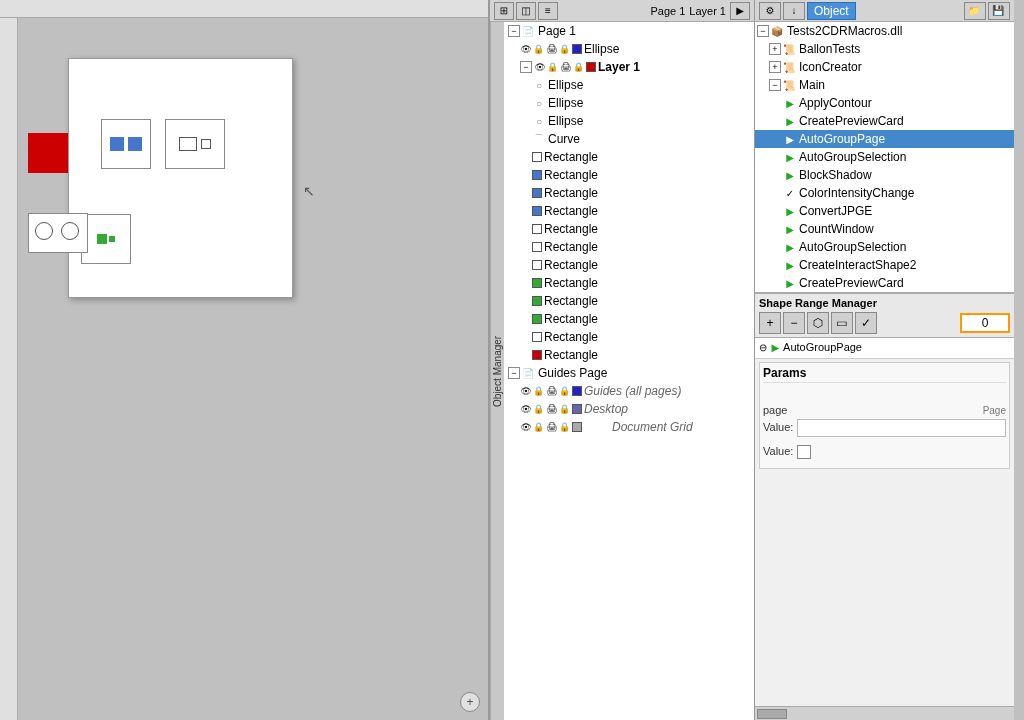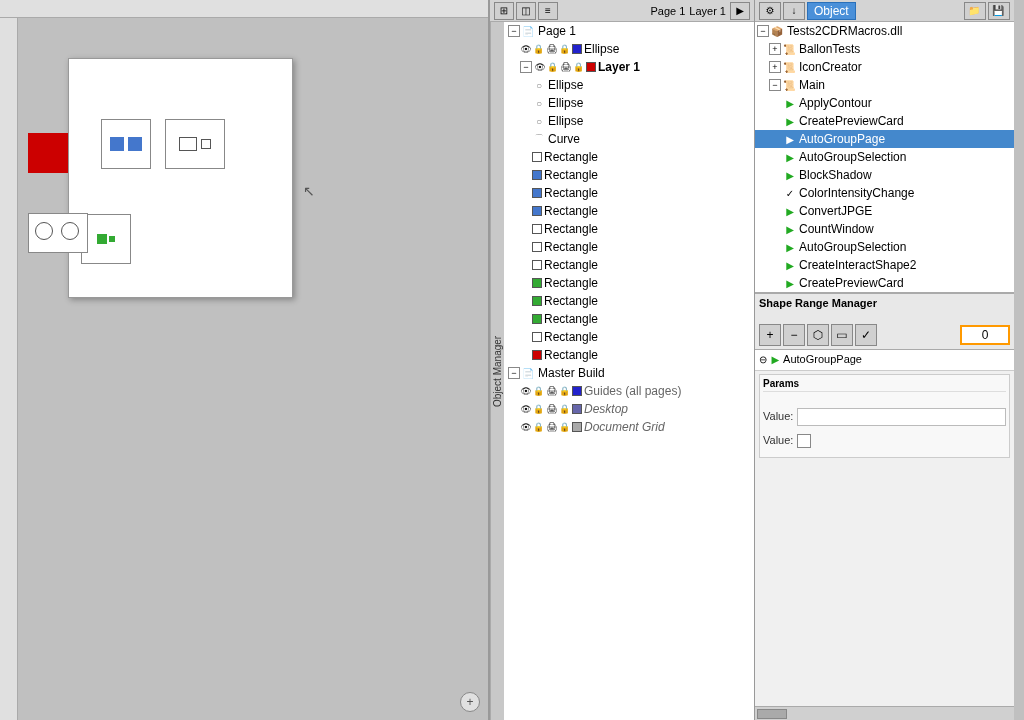--- a/index.html
+++ b/index.html
@@ -203,21 +203,21 @@
     }
 
     
     #shape-range-manager {
       background: #e8e8e8;
       border-top: 1px solid #aaa;
       border-bottom: 1px solid #aaa;
       padding: 3px 4px;
     }
     #shape-range-title {
-      font-size: 11px; font-weight: bold; margin-bottom: 15px;
+      font-size: 11px; font-weight: bold; margin-bottom: 3px;
     }
     #shape-range-tools {
       display: flex; align-items: center; gap: 2px;
     }
     .srm-btn {
       width: 22px; height: 22px;
       background: #d0d0d0; border: 1px solid #888;
       display: flex; align-items: center; justify-content: center;
       cursor: pointer; font-size: 12px;
     }
@@ -245,23 +245,23 @@
     }
 
     
     #params-area {
       background: #f8f8f8;
       border: 1px solid #ccc;
       margin: 3px 4px;
       padding: 3px;
     }
     #params-title {
-      font-weight: bold; font-size: 10px;
+      font-weight: bold; font-size: 12px;
       border-bottom: 1px solid #ddd;
-      margin-bottom: 14px; padding-bottom: 2px;
+      margin-bottom: 21px; padding-bottom: 2px;
     }
     .param-row {
       display: flex; flex-direction: column;
       margin-bottom: 6px;
     }
     .param-label { font-size: 11px; color: #333; margin-bottom: 1px; }
     .param-type { font-size: 10px; color: #777; }
     .param-input {
       border: 1px solid #bbb;
       height: 18px; background: white;
@@ -430,48 +430,48 @@
         <span>Rectangle</span>
       </div>
       <div class="tree-item indent3">
         <div class="color-swatch" style="background:#cc0000;"></div>
         <span>Rectangle</span>
       </div>
 
       <div class="tree-item indent1">
         <div class="expand-btn">−</div>
         <span class="tree-icon">📄</span>
-        <span>Master Build</span>
+        <span>Guides Page</span>
       </div>
 
       <div class="tree-item indent2">
         <span class="tree-eye">👁</span>
         <span class="tree-lock">🔒</span>
         <span class="tree-lock">🖨</span>
         <span class="tree-lock">🔒</span>
         <div class="color-swatch" style="background:#2222cc;"></div>
-        <span style="color:#666;">Guides (all pages)</span>
+        <span style="font-style:italic;color:#666;">Guides (all pages)</span>
       </div>
 
       <div class="tree-item indent2">
         <span class="tree-eye">👁</span>
         <span class="tree-lock">🔒</span>
         <span class="tree-lock">🖨</span>
         <span class="tree-lock">🔒</span>
         <div class="color-swatch" style="background:#6666aa;"></div>
         <span style="font-style:italic;color:#666;">Desktop</span>
       </div>
 
       <div class="tree-item indent2">
         <span class="tree-eye">👁</span>
         <span class="tree-lock">🔒</span>
         <span class="tree-lock">🖨</span>
         <span class="tree-lock">🔒</span>
         <div class="color-swatch" style="background:#aaaaaa;"></div>
-        <span style="font-style:italic;color:#666;">Document Grid</span>
+        <span style="font-style:italic;color:#666;margin-left:28px;">Document Grid</span>
       </div>
 
     </div>
   </div>
 </div>
 
 <div id="right-panel">
 
   <div id="right-toolbar">
     <div class="right-tool-btn">⚙</div>
@@ -585,20 +585,24 @@
       <span class="result-expand">⊖</span>
       <span class="result-play">▶</span>
       <span style="font-size:11px;">AutoGroupPage</span>
     </div>
   </div>
 
   <div id="params-area">
     <div id="params-title">Params</div>
 
     <div class="param-row">
+      <div style="display:flex;align-items:center;justify-content:space-between;">
+        <span class="param-label">page</span>
+        <span class="param-type">Page</span>
+      </div>
       <div style="display:flex;align-items:center;gap:4px;">
         <span class="param-label">Value:</span>
         <input type="text" class="param-input" style="flex: 1 1 0%;" value="">
       </div>
     </div>
 
     <div class="param-row">
       <div style="display:flex;align-items:center;gap:4px;">
         <span class="param-label">Value:</span>
         <div class="param-checkbox"></div>

